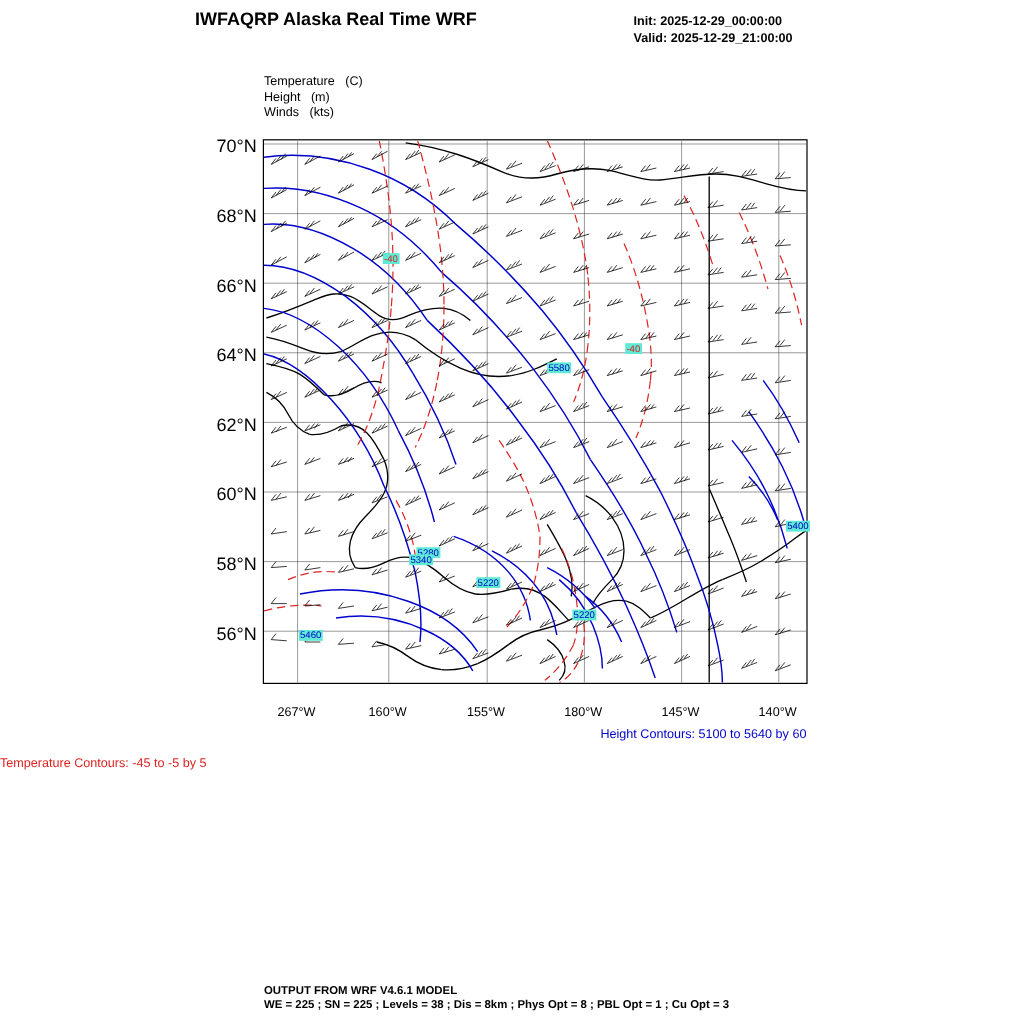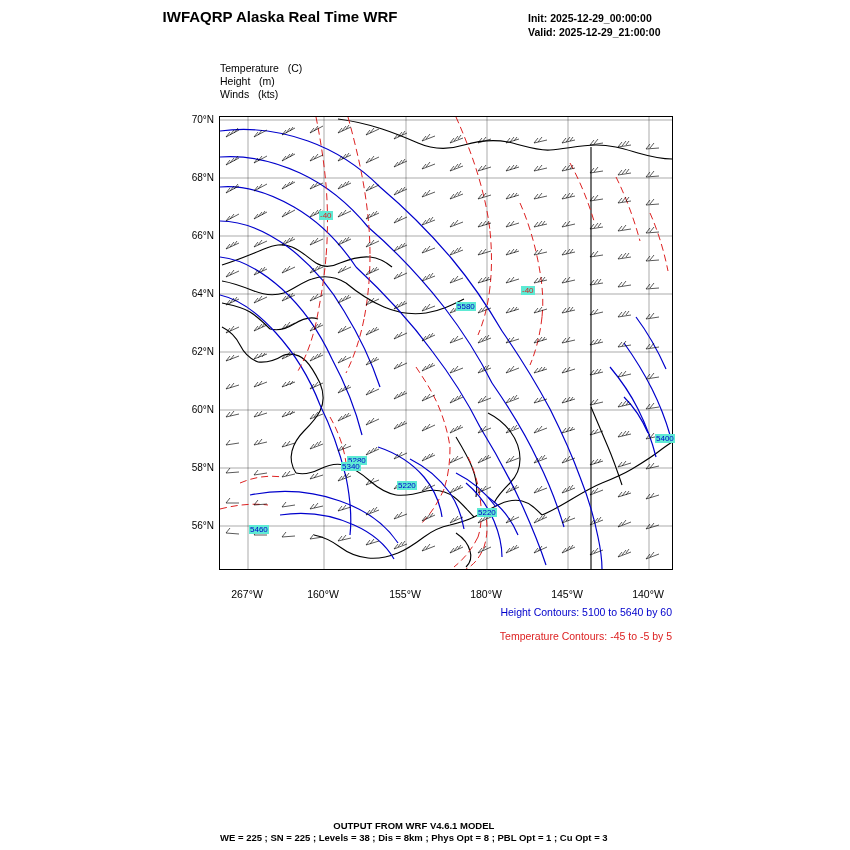--- a/index.html
+++ b/index.html
@@ -46,52 +46,50 @@
     border: 1px solid #000;
     box-sizing: border-box;
     overflow: hidden;
     background: #ffffff;
   }
   #plot-svg { display:block; }
 
   .ytick-label {
     position: absolute;
     right: 0;
-    font-size: 10px;
+    font-size: 15px;
     text-align: right;
     white-space: nowrap;
   }
   #ylabels { left: 170px; top: 116px; width: 44px; height: 454px; }
   #xlabels { left: 219px; top: 586px; width: 454px; height: 18px; }
   .xtick-label {
     position: absolute;
     font-size: 10.5px;
     text-align: center;
     white-space: nowrap;
     transform: translateX(-50%);
   }
   #legend-height {
     left: 0; top: 606px; width: 672px;
     text-align: right;
     font-size: 10.5px;
     color: #0000cc;
   }
   #legend-temp {
     left: 0; top: 630px; width: 672px;
-    text-align: right;
     font-size: 10.5px;
     color: #dd2222;
   }
   #footer {
     left: 220px; top: 820px;
     font-size: 9.5px;
     font-weight: bold;
     line-height: 12px;
     white-space: pre;
-    text-align: center;
   }
   .ctr-label {
     position: absolute;
     font-size: 8px;
     background: #5eead4;
     padding: 0 1px;
     line-height: 9px;
   }
   .ctr-h { color: #0000cc; margin-top: 28px; }
   .ctr-t { color: #dd2222; }

